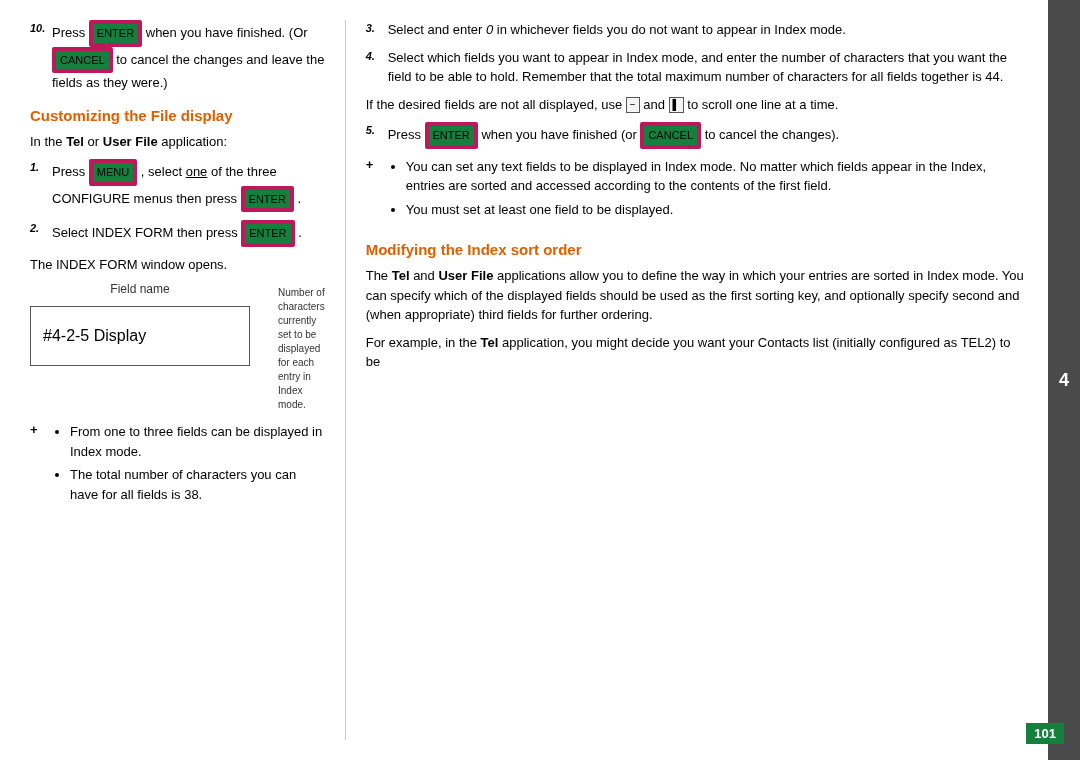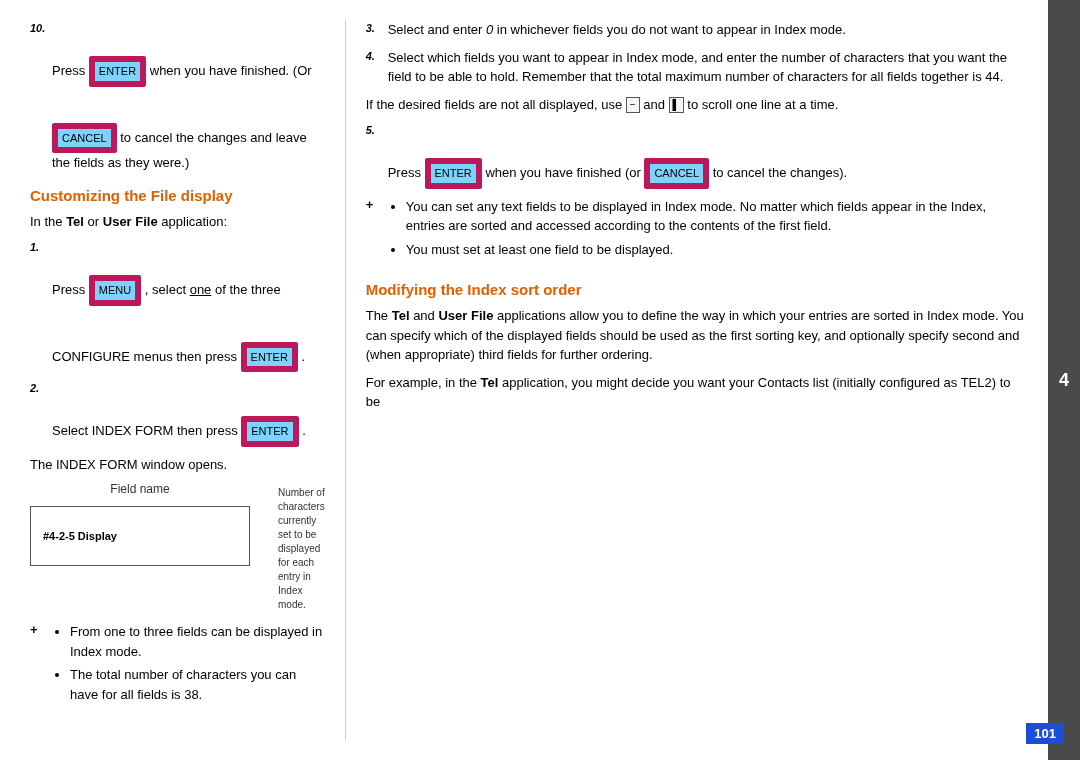--- a/index.html
+++ b/index.html
@@ -74,28 +74,27 @@
     .step-num {
       font-weight: bold;
       font-style: italic;
       min-width: 22px;
       font-size: 11px;
     }
     .step-content {
       flex: 1;
     }
     .kbd {
-      border: 6px solid #be185d;
+      border: 4px solid #be185d;
       padding: 1px 4px;
       font-size: 11px;
       font-family: Arial, Helvetica, sans-serif;
-      background: #7dd3fc;
+      background: #15803d;
       border-radius: 2px;
       display: inline-block;
-      margin-top: 36px;
     }
     .bold { font-weight: bold; }
     .italic { font-style: italic; }
     .underline { text-decoration: underline; }
     .bullet-list {
       margin-left: 20px;
       margin-bottom: 8px;
     }
     .bullet-list li {
       line-height: 1.5;
@@ -113,23 +112,22 @@
     }
     .plus-content { flex: 1; }
     .index-form-box {
       border: 1px solid #555;
       width: 220px;
       min-height: 60px;
       margin: 8px auto;
       padding: 10px 12px;
       display: flex;
       align-items: center;
-      font-size: 11px;
+      font-size: 16px;
       position: relative;
-      font-weight: bold;
     }
     .field-label-above {
       text-align: center;
       font-size: 12px;
       color: #333;
       margin-bottom: 2px;
     }
     .index-form-wrapper {
       display: flex;
       flex-direction: row;
@@ -146,21 +144,21 @@
       font-size: 10px;
       color: #333;
       line-height: 1.4;
       max-width: 130px;
       margin-top: 4px;
     }
     .page-num-box {
       position: absolute;
       bottom: 16px;
       right: 16px;
-      background: #1d4ed8;
+      background: #15803d;
       color: #fff;
       padding: 3px 8px;
       font-size: 13px;
       font-weight: bold;
     }
     .scroll-icons {
       display: inline-flex;
       gap: 2px;
       vertical-align: middle;
     }

